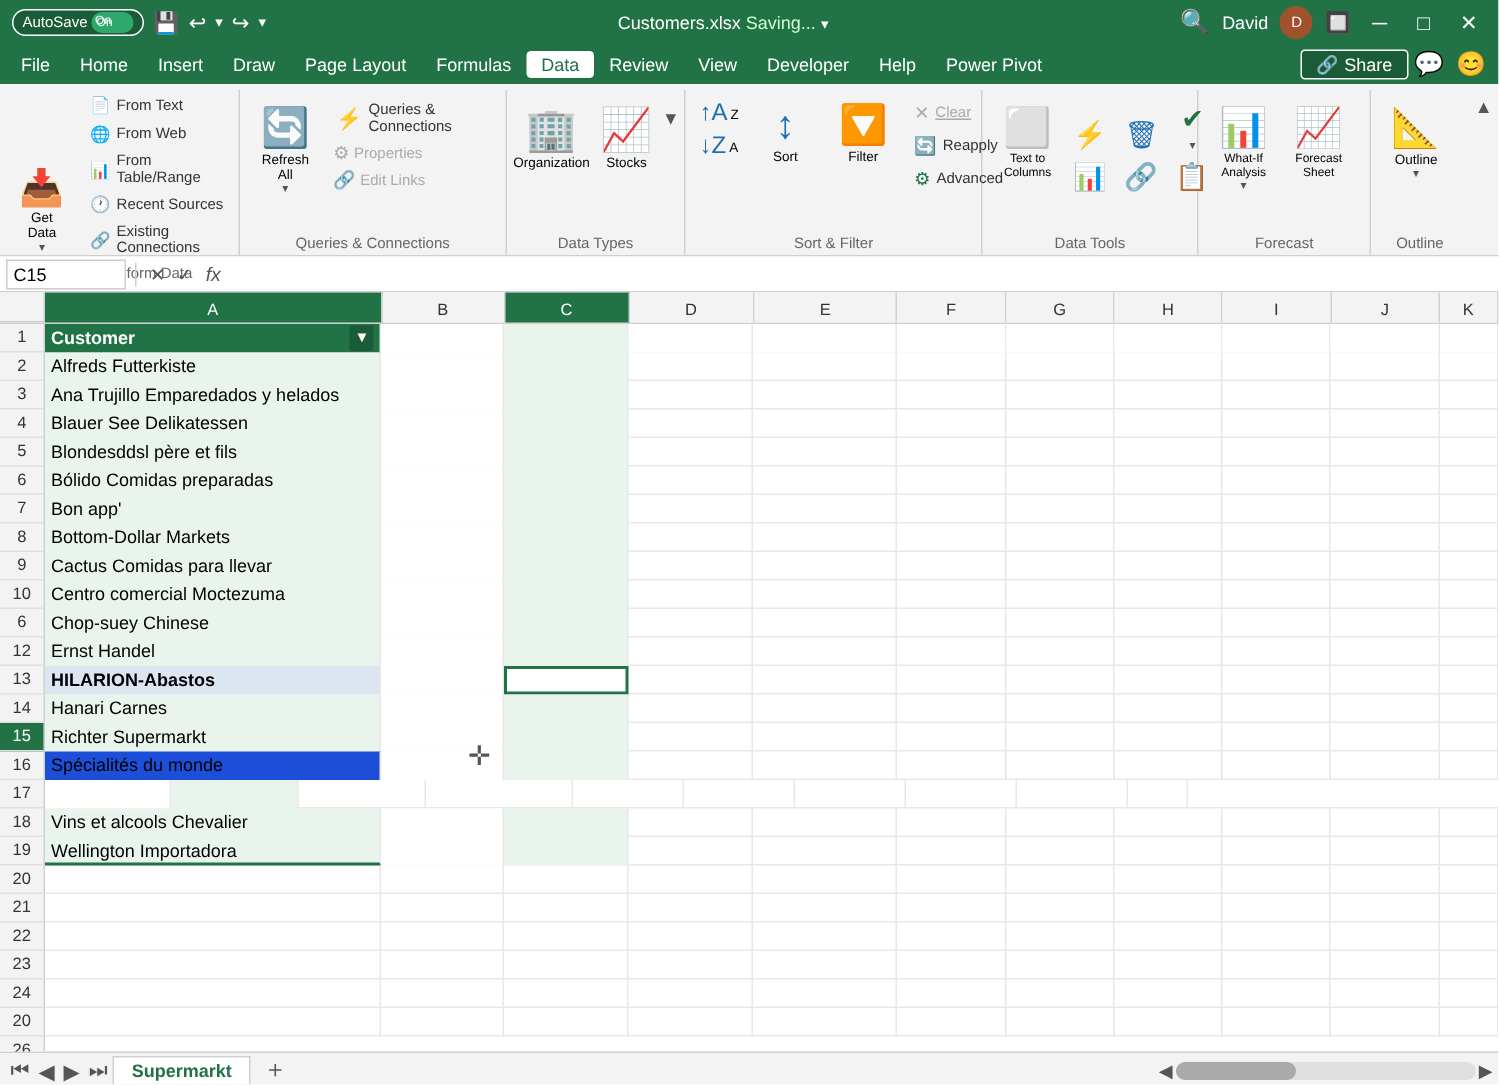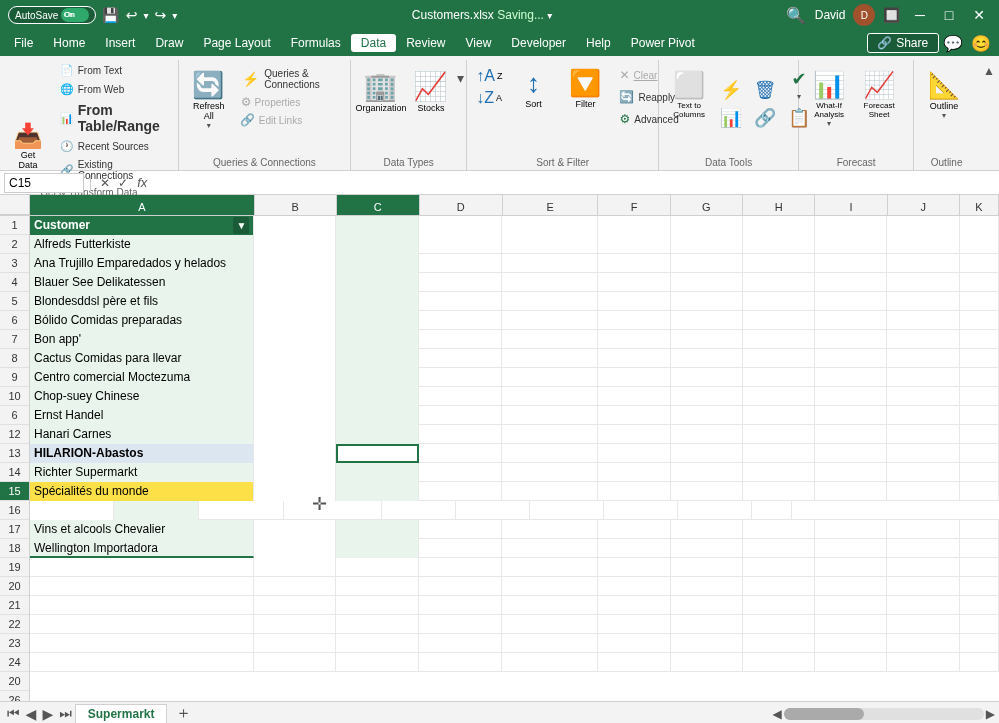--- a/index.html
+++ b/index.html
@@ -210,21 +210,21 @@
         <div class="ribbon-btn-small">
           <span>📄</span>
           <span style="font-size:10px;">From Text</span>
         </div>
         <div class="ribbon-btn-small">
           <span>🌐</span>
           <span style="font-size:10px;">From Web</span>
         </div>
         <div class="ribbon-btn-small">
           <span>📊</span>
-          <span style="font-size:14px;font-weight:bold;">From Table/Range</span>
+          <span style="font-size:10px;">From Table/Range</span>
         </div>
         <div class="ribbon-btn-small">
           <span>🕐</span>
           <span style="font-size:10px;">Recent Sources</span>
         </div>
         <div class="ribbon-btn-small">
           <span>🔗</span>
           <span style="font-size:10px;">Existing Connections</span>
         </div>
       </div>
@@ -534,20 +534,33 @@
         <div class="cell" style="width:85px;"></div>
         <div class="cell" style="width:98px;"></div>
         <div class="cell" style="width:74px;"></div>
         <div class="cell" style="width:74px;"></div>
         <div class="cell" style="width:74px;"></div>
         <div class="cell" style="width:74px;"></div>
         <div class="cell" style="width:74px;"></div>
         <div class="cell" style="width:40px;"></div>
       </div>
 
+      <div class="grid-row">
+        <div class="cell data-cell" style="width:230px;background:#e8f4ec;">Bottom-Dollar Markets</div>
+        <div class="cell data-cell" style="width:84px;"></div>
+        <div class="cell data-cell" style="width:85px;background:#e8f4ec;"></div>
+        <div class="cell" style="width:85px;"></div>
+        <div class="cell" style="width:98px;"></div>
+        <div class="cell" style="width:74px;"></div>
+        <div class="cell" style="width:74px;"></div>
+        <div class="cell" style="width:74px;"></div>
+        <div class="cell" style="width:74px;"></div>
+        <div class="cell" style="width:74px;"></div>
+        <div class="cell" style="width:40px;"></div>
+      </div>
 
       <div class="grid-row">
         <div class="cell data-cell" style="width:230px;background:#e8f4ec;">Cactus Comidas para llevar</div>
         <div class="cell data-cell" style="width:84px;"></div>
         <div class="cell data-cell" style="width:85px;background:#e8f4ec;"></div>
         <div class="cell" style="width:85px;"></div>
         <div class="cell" style="width:98px;"></div>
         <div class="cell" style="width:74px;"></div>
         <div class="cell" style="width:74px;"></div>
         <div class="cell" style="width:74px;"></div>
@@ -579,34 +592,20 @@
         <div class="cell" style="width:74px;"></div>
         <div class="cell" style="width:74px;"></div>
         <div class="cell" style="width:74px;"></div>
         <div class="cell" style="width:74px;"></div>
         <div class="cell" style="width:74px;"></div>
         <div class="cell" style="width:40px;"></div>
       </div>
 
       <div class="grid-row">
         <div class="cell data-cell" style="width:230px;background:#e8f4ec;">Ernst Handel</div>
-        <div class="cell data-cell" style="width:84px;"></div>
-        <div class="cell data-cell" style="width:85px;background:#e8f4ec;"></div>
-        <div class="cell" style="width:85px;"></div>
-        <div class="cell" style="width:98px;"></div>
-        <div class="cell" style="width:74px;"></div>
-        <div class="cell" style="width:74px;"></div>
-        <div class="cell" style="width:74px;"></div>
-        <div class="cell" style="width:74px;"></div>
-        <div class="cell" style="width:74px;"></div>
-        <div class="cell" style="width:40px;"></div>
-      </div>
-
-      <div class="grid-row">
-        <div class="cell data-cell" style="width:230px;background:#e8f4ec;">Hanari Carnes</div>
         <div class="cell data-cell" style="width:84px;"></div>
         <div class="cell data-cell" style="width:85px;background:#e8f4ec;"></div>
         <div class="cell" style="width:85px;"></div>
         <div class="cell" style="width:98px;"></div>
         <div class="cell" style="width:74px;"></div>
         <div class="cell" style="width:74px;"></div>
         <div class="cell" style="width:74px;"></div>
         <div class="cell" style="width:74px;"></div>
         <div class="cell" style="width:74px;"></div>
         <div class="cell" style="width:40px;"></div>
@@ -620,35 +619,49 @@
         <div class="cell" style="width:98px;"></div>
         <div class="cell" style="width:74px;"></div>
         <div class="cell" style="width:74px;"></div>
         <div class="cell" style="width:74px;"></div>
         <div class="cell" style="width:74px;"></div>
         <div class="cell" style="width:74px;"></div>
         <div class="cell" style="width:40px;"></div>
       </div>
 
       <div class="grid-row">
+        <div class="cell data-cell" style="width:230px;background:#e8f4ec;">Hanari Carnes</div>
+        <div class="cell data-cell" style="width:84px;"></div>
+        <div class="cell data-cell" style="width:85px;background:#e8f4ec;"></div>
+        <div class="cell" style="width:85px;"></div>
+        <div class="cell" style="width:98px;"></div>
+        <div class="cell" style="width:74px;"></div>
+        <div class="cell" style="width:74px;"></div>
+        <div class="cell" style="width:74px;"></div>
+        <div class="cell" style="width:74px;"></div>
+        <div class="cell" style="width:74px;"></div>
+        <div class="cell" style="width:40px;"></div>
+      </div>
+
+      <div class="grid-row">
         <div class="cell data-cell" style="width:230px;background:#e8f4ec;">Richter Supermarkt</div>
         <div class="cell data-cell" style="width:84px;"></div>
         <div class="cell data-cell" style="width:85px;background:#e8f4ec;"></div>
         <div class="cell" style="width:85px;"></div>
         <div class="cell" style="width:98px;"></div>
         <div class="cell" style="width:74px;"></div>
         <div class="cell" style="width:74px;"></div>
         <div class="cell" style="width:74px;"></div>
         <div class="cell" style="width:74px;"></div>
         <div class="cell" style="width:74px;"></div>
         <div class="cell" style="width:40px;"></div>
       </div>
 
       <div class="grid-row">
-        <div class="cell data-cell" style="width:230px;background:#fde047;">Spécialités du monde</div>
+        <div class="cell data-cell" style="width:230px;background:#1d4ed8;">Spécialités du monde</div>
         <div class="cell data-cell" style="width:84px;"></div>
         <div class="cell data-cell" style="width:85px;background:#e8f4ec;"></div>
         <div class="cell" style="width:85px;"></div>
         <div class="cell" style="width:98px;"></div>
         <div class="cell" style="width:74px;"></div>
         <div class="cell" style="width:74px;"></div>
         <div class="cell" style="width:74px;"></div>
         <div class="cell" style="width:74px;"></div>
         <div class="cell" style="width:74px;"></div>
         <div class="cell" style="width:40px;"></div>

